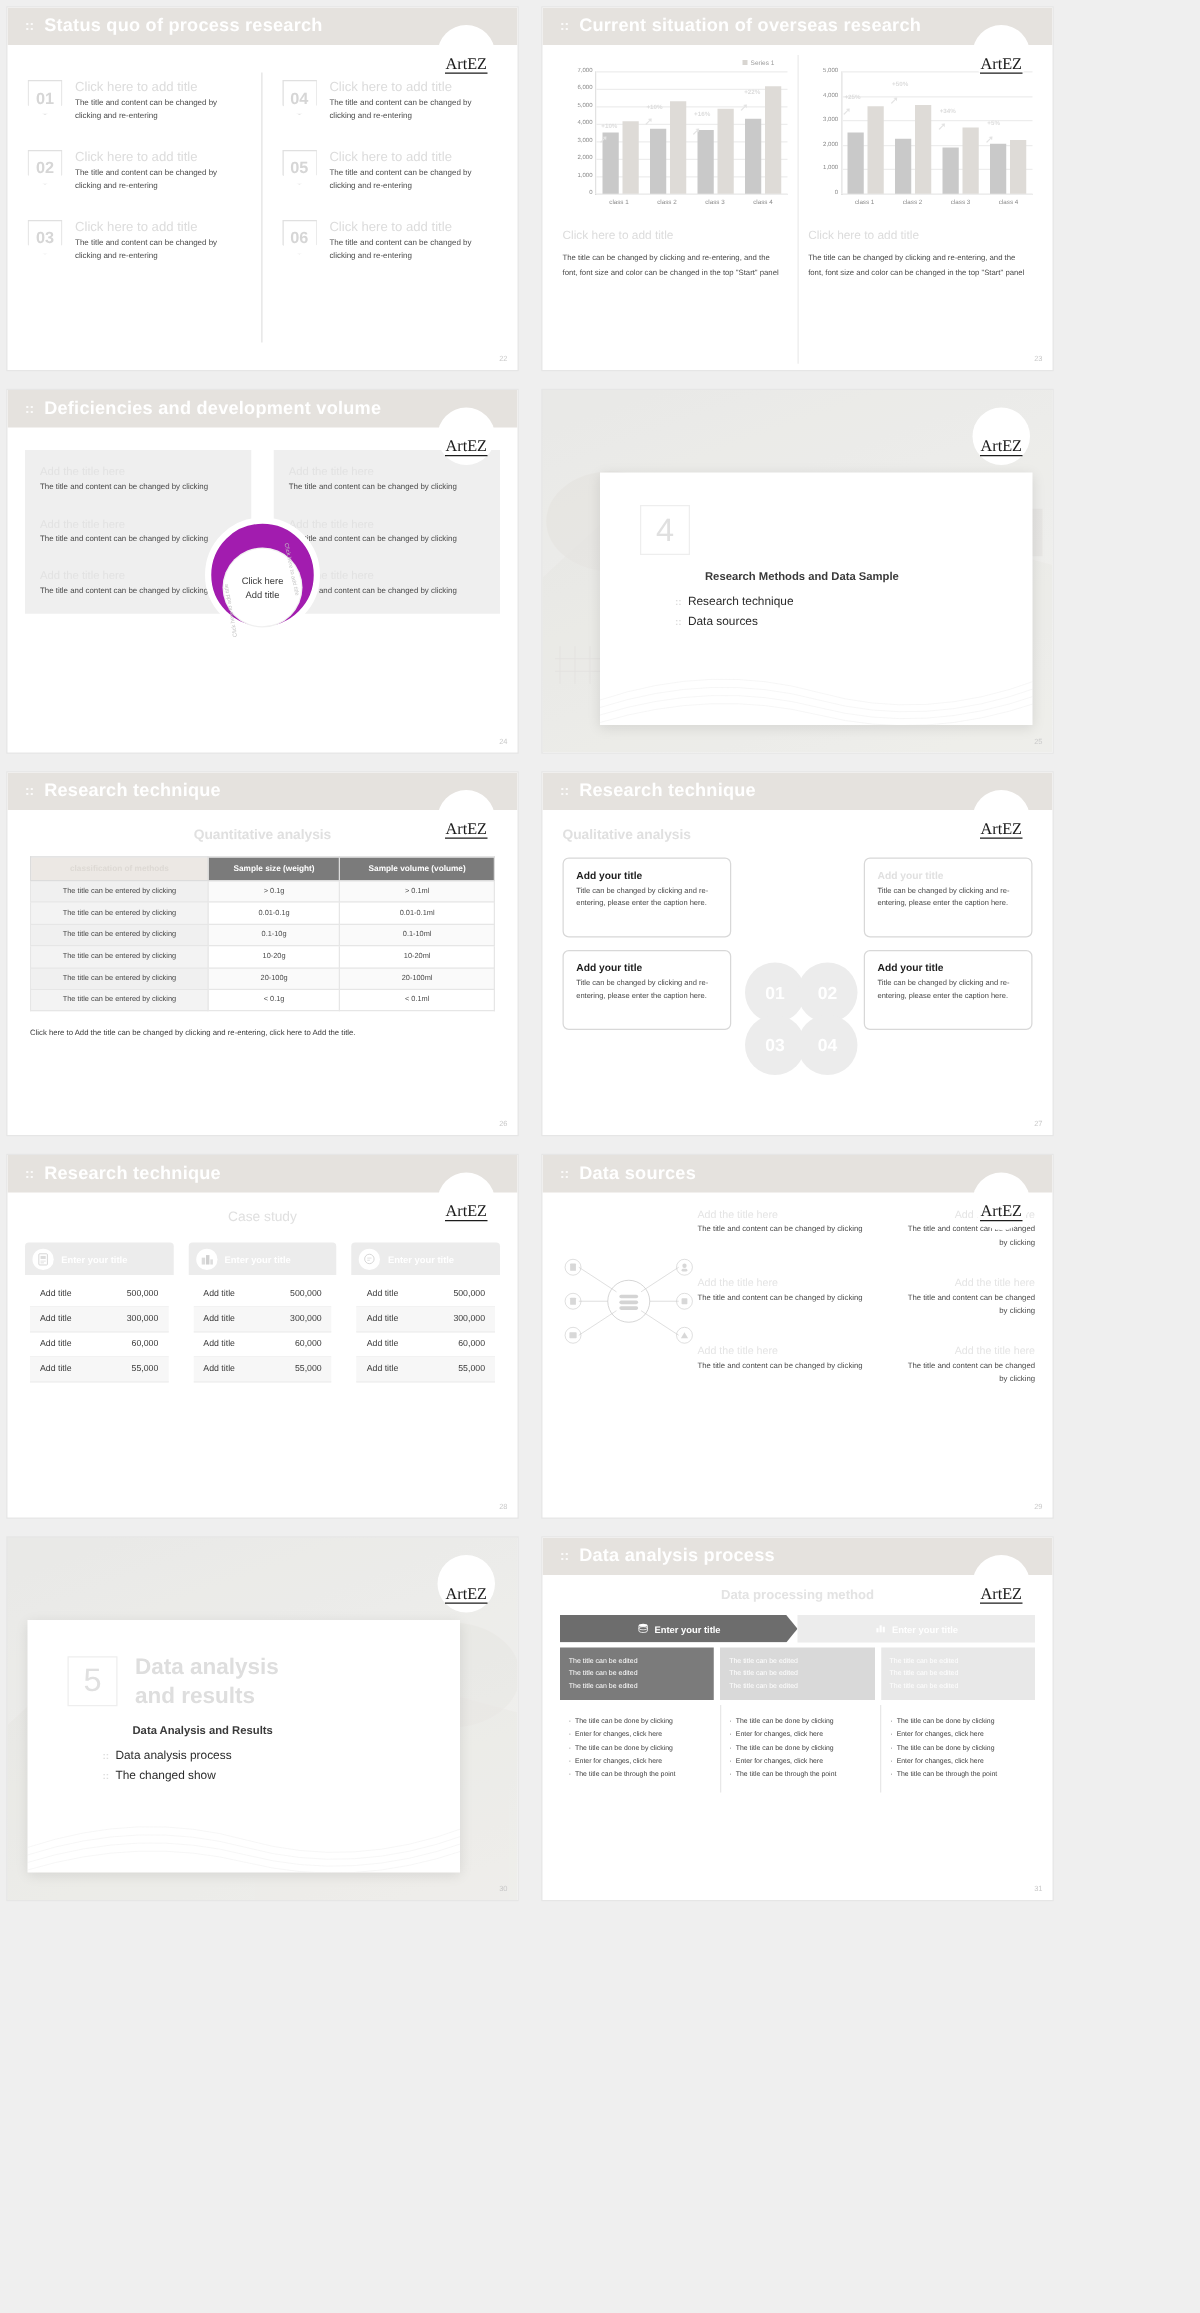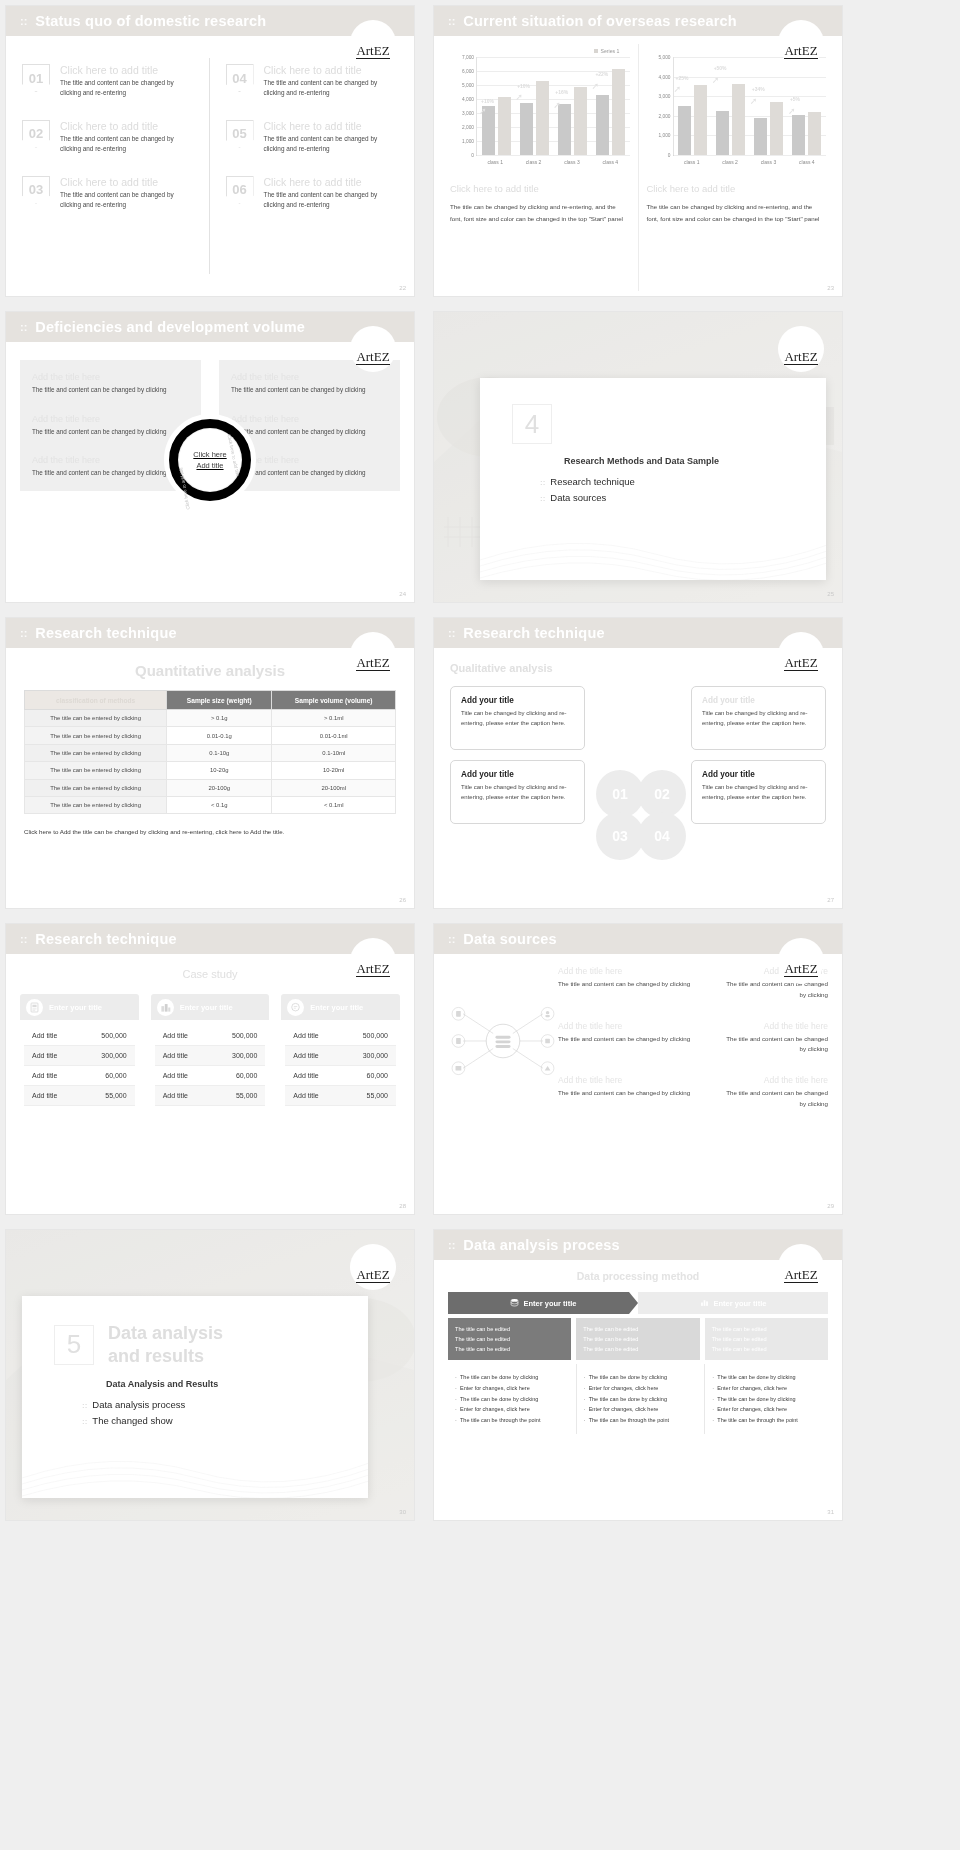--- a/index.html
+++ b/index.html
@@ -93,22 +93,22 @@
   
   .s3-body{ position:relative; height:255px; padding:18px 14px 0;}
   .s3-cols{ display:flex; gap:18px;}
   .s3-col{ flex:1; background:#efefef; padding:12px 12px; display:flex; flex-direction:column; gap:18px;}
   .s3-col h4{font-size:9px; color:#e2e2e2; font-weight:normal; margin-bottom:3px;}
   .s3-col p{font-size:6.3px; color:#4a4a4a; line-height:1.7;}
   .s3-col.right{ text-align:left;}
   .ring{
     position:absolute; left:50%; top:118px; transform:translate(-50%,-50%);
     width:92px; height:92px; border-radius:50%;
-    background:#000000; border:5px solid #fff;
-    display:flex; align-items:center; justify-content:center;text-decoration:underline;
+    background:#a21caf; border:5px solid #fff;
+    display:flex; align-items:flex-end; justify-content:center;
   }
   .ring .inner{
     width:62px;height:62px;border-radius:50%; background:#fff;
     display:flex;flex-direction:column;align-items:center;justify-content:center;
     font-size:7.5px; color:#3a3a3a; line-height:1.5; box-shadow:0 0 0 1px #f0f0f0;
   }
   .ring .lbl{ position:absolute; font-size:4.6px; color:#c3c3c3; white-space:nowrap;}
   .ring .lbl.r{ right:-4px; top:34px; transform:rotate(78deg);}
   .ring .lbl.l{ left:-6px; bottom:10px; transform:rotate(-100deg);}
   
@@ -125,21 +125,21 @@
   }
   .card .hd{display:flex; gap:14px; align-items:center; padding-left:32px;}
   .card .hd h2{font-size:18px; color:#dedede; font-weight:bold; line-height:1.25;}
   .card .sub{font-size:9px; color:#3a3a3a; font-weight:bold; padding-left:84px; margin-top:12px;}
   .card ul{list-style:none; padding-left:60px; margin-top:10px;}
   .card li{font-size:9.5px;color:#2b2b2b; margin-bottom:5px;}
   .card li b{color:#ddd; font-size:8px; margin-right:5px;}
   .mesh{position:absolute;left:0;right:0;bottom:0;height:60px;opacity:.5;}
   
   .s5-body{ padding:14px 18px 0; height:255px;}
-  .s5-body h3{text-align:center;font-size:15px;color:#e0e0e0;font-weight:bold;margin-bottom:11px;}
+  .s5-body h3{text-align:center;font-size:11px;color:#e0e0e0;font-weight:bold;margin-bottom:11px;}
   table.tbl{width:100%; border-collapse:collapse;}
   table.tbl th{
     font-size:6.6px; padding:5.5px 4px; color:#fff; background:#7b7b7b; font-weight:bold;
     border:1px solid #dcdcdc;
   }
   table.tbl th.first{ background:#ece8e4; color:#ddd9d4;}
   table.tbl td{
     font-size:5.9px; padding:5.2px 4px; text-align:center; color:#4a4a4a;
     border:1px solid #e6e6e6;
   }
@@ -200,21 +200,21 @@
   .s10-sep{border-left:1px solid #e8e8e8;}
 </style>
 </head>
 <body>
 
 <div class="grid">
 
   <div class="slide">
     <div class="hdr">
       <span class="dots">::</span>
-      <span class="ttl">Status quo of domestic research</span>
+      <span class="ttl">Status quo of process research</span>
     </div>
     <div class="logo">
         <span>ArtEZ</span>
       </div>
     <div class="s1-body">
       <div class="s1-col left">
         <div class="s1-item">
           <div class="shield">01</div>
           <div class="s1-tx">
               <h4>Click here to add title</h4>

